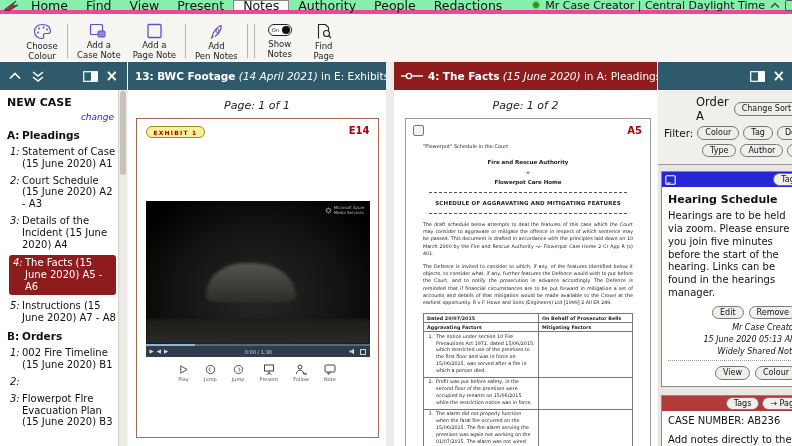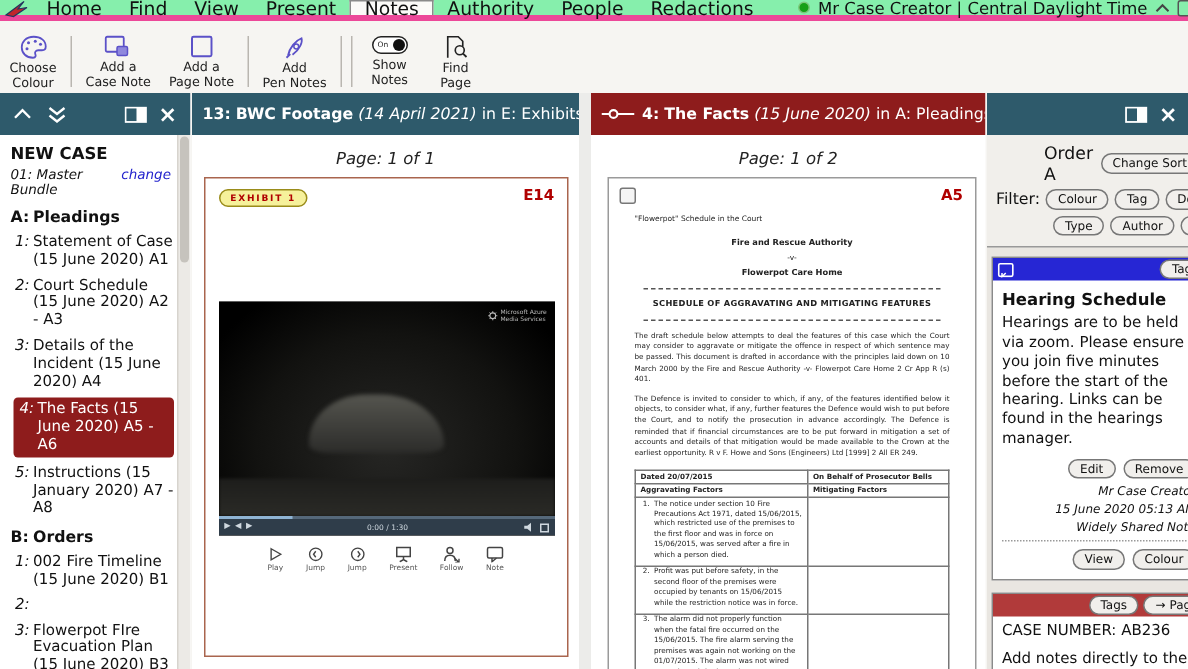--- a/index.html
+++ b/index.html
@@ -12,21 +12,21 @@
   border-bottom:4px solid #ec4899;display:flex;align-items:stretch;font-size:12.5px;z-index:5}
 .logo{width:22px;display:flex;align-items:center;justify-content:center}
 .menu-item{display:flex;align-items:center;padding:0 9px;cursor:default}
 .menu-item.active{border:1px solid #8a8a8a;border-bottom:none;background:#fbfaf8;position:relative;z-index:6}
 .menu-status{margin-left:auto;display:flex;align-items:center;gap:5px;font-size:11px;padding-right:3px;white-space:nowrap}
 .status-dot{width:8px;height:8px;border-radius:50%;background:#17a017;border:1.5px solid #7cc97c}
 .corner-icon{width:11px;height:11px;border:1px solid #555;border-radius:2px;margin-right:-7px}
 
 
 .ribbon{position:absolute;top:20px;left:0;width:792px;height:42px;background:#f6f5f2;
-  display:flex;align-items:stretch;padding-left:0}
+  display:flex;align-items:stretch;padding-left:20px}
 .rdivider{width:1px;background:#b9b6b0;margin:4px 3px}
 .rbtn{display:flex;flex-direction:column;align-items:center;justify-content:flex-start;
   padding:3px 6px;font-size:8.5px;color:#222;text-align:center;line-height:1.2;min-width:44px}
 .rbtn .ricon{height:19px;display:flex;align-items:center;justify-content:center;margin-bottom:1px}
 .toggle{width:24px;height:12px;border:1.3px solid #222;border-radius:7px;position:relative;
   font-size:5px;color:#222;display:flex;align-items:center;padding-left:3px;background:#fff}
 .toggle .knob{position:absolute;right:1px;top:1px;width:8px;height:8px;border-radius:50%;background:#111}
 
 
 .panel-header{height:28px;display:flex;align-items:center;color:#fff;font-size:10.5px;
@@ -249,21 +249,20 @@
               <rect x="0.7" y="0.7" width="13.6" height="9.6" fill="none" stroke="#fff" stroke-width="1.2"></rect>
               <rect x="8" y="0.7" width="6.3" height="9.6" fill="#fff"></rect>
             </svg>
         </span>
         <span class="close-x">×</span>
       </span>
     </div>
     <div class="sb-body">
       <div class="sb-title">NEW CASE</div>
       <div class="bundle-row">
-        <span>01: Master Bundle</span>
         <span class="bundle-link">change</span>
       </div>
 
       <div class="sb-sec-head">
         <span class="sb-letter">A:</span>
         <span>Pleadings</span>
       </div>
       <div class="sb-item">
         <span class="sb-num">1:</span>
         <span class="sb-label">Statement of Case (15 June 2020) A1</span>
@@ -275,21 +274,21 @@
       <div class="sb-item">
         <span class="sb-num">3:</span>
         <span class="sb-label">Details of the Incident (15 June 2020) A4</span>
       </div>
       <div class="sb-item selected">
         <span class="sb-num">4:</span>
         <span class="sb-label">The Facts (15 June 2020) A5 - A6</span>
       </div>
       <div class="sb-item">
         <span class="sb-num">5:</span>
-        <span class="sb-label">Instructions (15 January 2020) A7 - A8</span>
+        <span class="sb-label">Instructions (15 June 2020) A7 - A8</span>
       </div>
 
       <div class="sb-sec-head">
         <span class="sb-letter">B:</span>
         <span>Orders</span>
       </div>
       <div class="sb-item">
         <span class="sb-num">1:</span>
         <span class="sb-label">002 Fire Timeline (15 June 2020) B1</span>
       </div>

